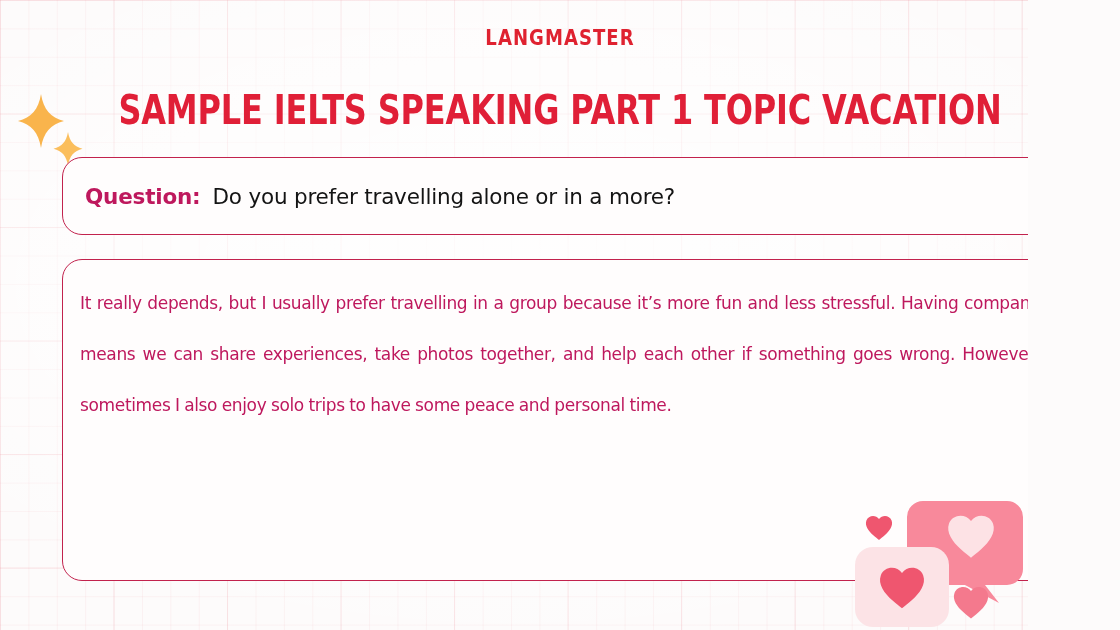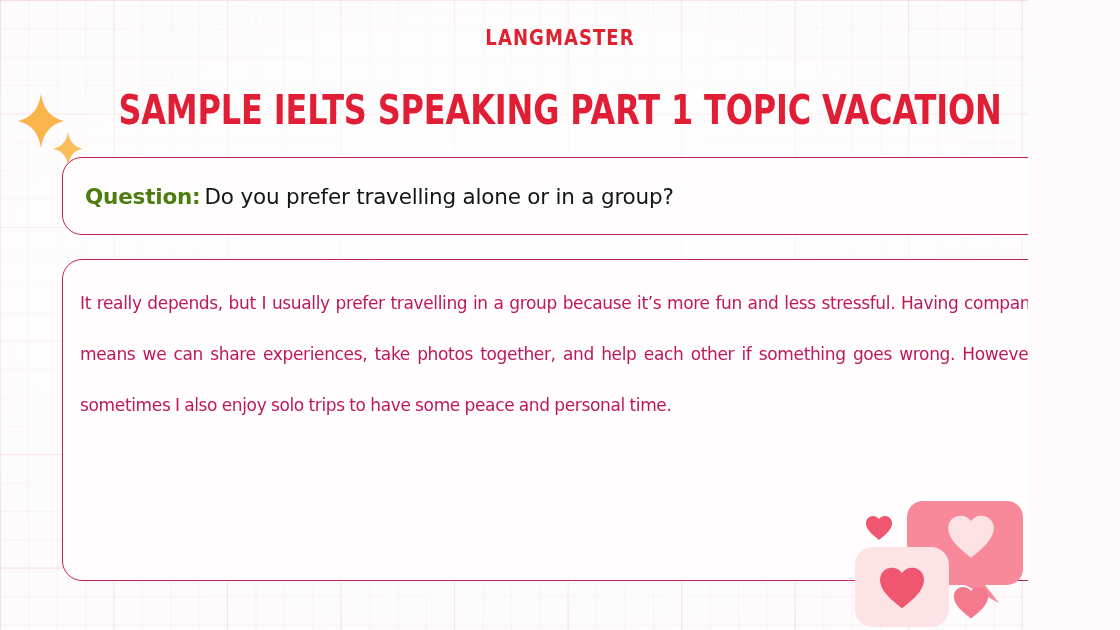--- a/index.html
+++ b/index.html
@@ -114,22 +114,22 @@
 
   #question-line {
     font-family: "DejaVu Sans", sans-serif;
     font-size: 21.5px;
     color: #141414;
     letter-spacing: -0.2px;
     white-space: nowrap;
   }
   #question-label {
     font-weight: bold;
-    color: #4d7c0f;
-    margin-right: 4px;
+    color: #be185d;
+    margin-right: 12px;
   }
 
   #answer-card {
     left: 62px;
     top: 259px;
     width: 996px;
     height: 322px;
     padding: 18px 17px 10px 17px;
   }
 
@@ -169,21 +169,21 @@
 
   <div id="sparkles">
     <svg width="90" height="85" viewBox="0 0 90 85" xmlns="http://www.w3.org/2000/svg">
       <path d="M33 2 C35.5 17.5 42.5 25.5 56 29 C42.5 32.5 35.5 40.5 33 56 C30.5 40.5 23.5 32.5 10 29 C23.5 25.5 30.5 17.5 33 2 Z" fill="#f9b44c"></path>
       <path d="M60 40 C61.6 49.5 66 54.5 74.5 56.8 C66 59 61.6 64 60 73.5 C58.4 64 54 59 45.5 56.8 C54 54.5 58.4 49.5 60 40 Z" fill="#fbbe5c"></path>
     </svg>
   </div>
 
   <div class="card" id="question-card">
     <div id="question-line">
-      <span id="question-label">Question:</span><span id="question-text">Do you prefer travelling alone or in a group?</span>
+      <span id="question-label">Question:</span><span id="question-text">Do you prefer travelling alone or in a more?</span>
     </div>
   </div>
 
   <div class="card" id="answer-card">
     <p id="answer-text">It really depends, but I usually prefer travelling in a group because it’s more fun and less stressful. Having company means we can share experiences, take photos together, and help each other if something goes wrong. However, sometimes I also enjoy solo trips to have some peace and personal time.</p>
   </div>
 
   <div id="hearts">
     <svg width="175" height="135" viewBox="0 0 175 135" xmlns="http://www.w3.org/2000/svg">
 

